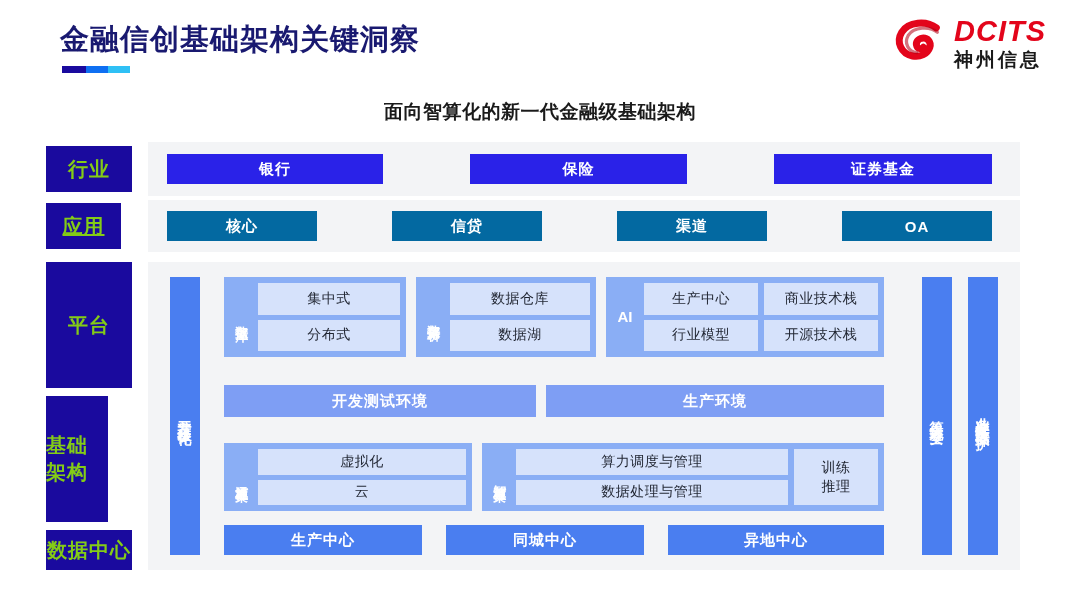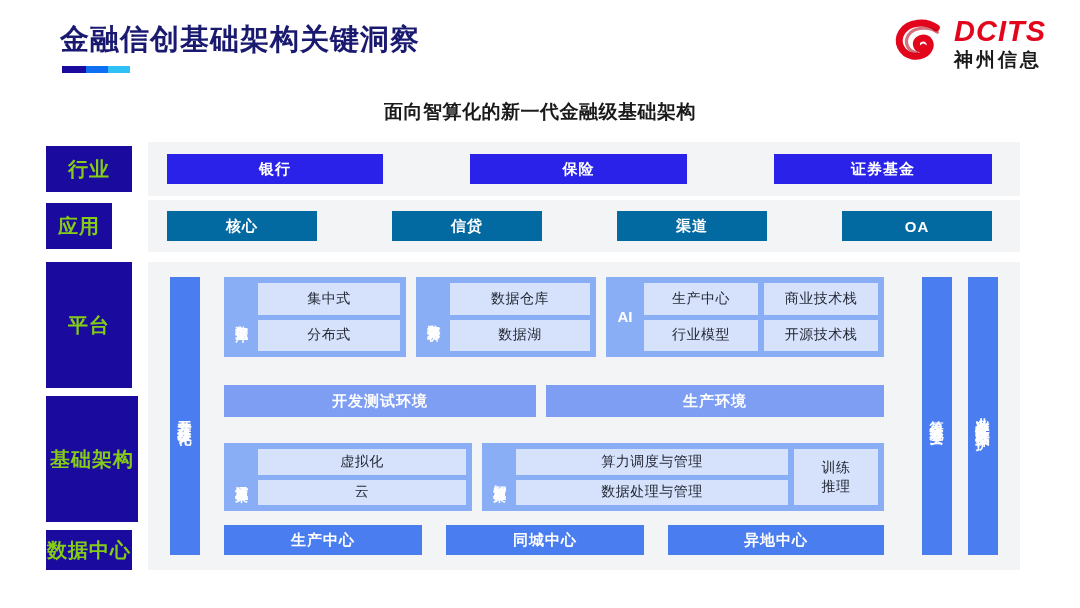--- a/index.html
+++ b/index.html
@@ -103,23 +103,23 @@
     background: #1a0a9e;
     color: #84cc16;
     font-size: 20px;
     font-weight: bold;
     display: flex;
     align-items: center;
     justify-content: center;
     letter-spacing: 1px;
   }
   #rail-industry  { left: 46px; top: 146px; width: 86px; height: 46px; }
-  #rail-app       { left: 46px; top: 203px; width: 66px; height: 46px; }
+  #rail-app       { left: 46px; top: 203px; width: 75px; height: 46px; text-decoration: underline; }
   #rail-platform  { left: 46px; top: 262px; width: 86px; height: 126px; }
-  #rail-infra     { left: 46px; top: 396px; width: 92px; height: 126px; }
+  #rail-infra     { left: 46px; top: 396px; width: 62px; height: 126px; }
   #rail-dc        { left: 46px; top: 530px; width: 86px; height: 40px; }
 
   
   .band {
     position: absolute;
     left: 148px;
     width: 872px;
     background: #f3f4f6;
     display: flex;
     align-items: center;

